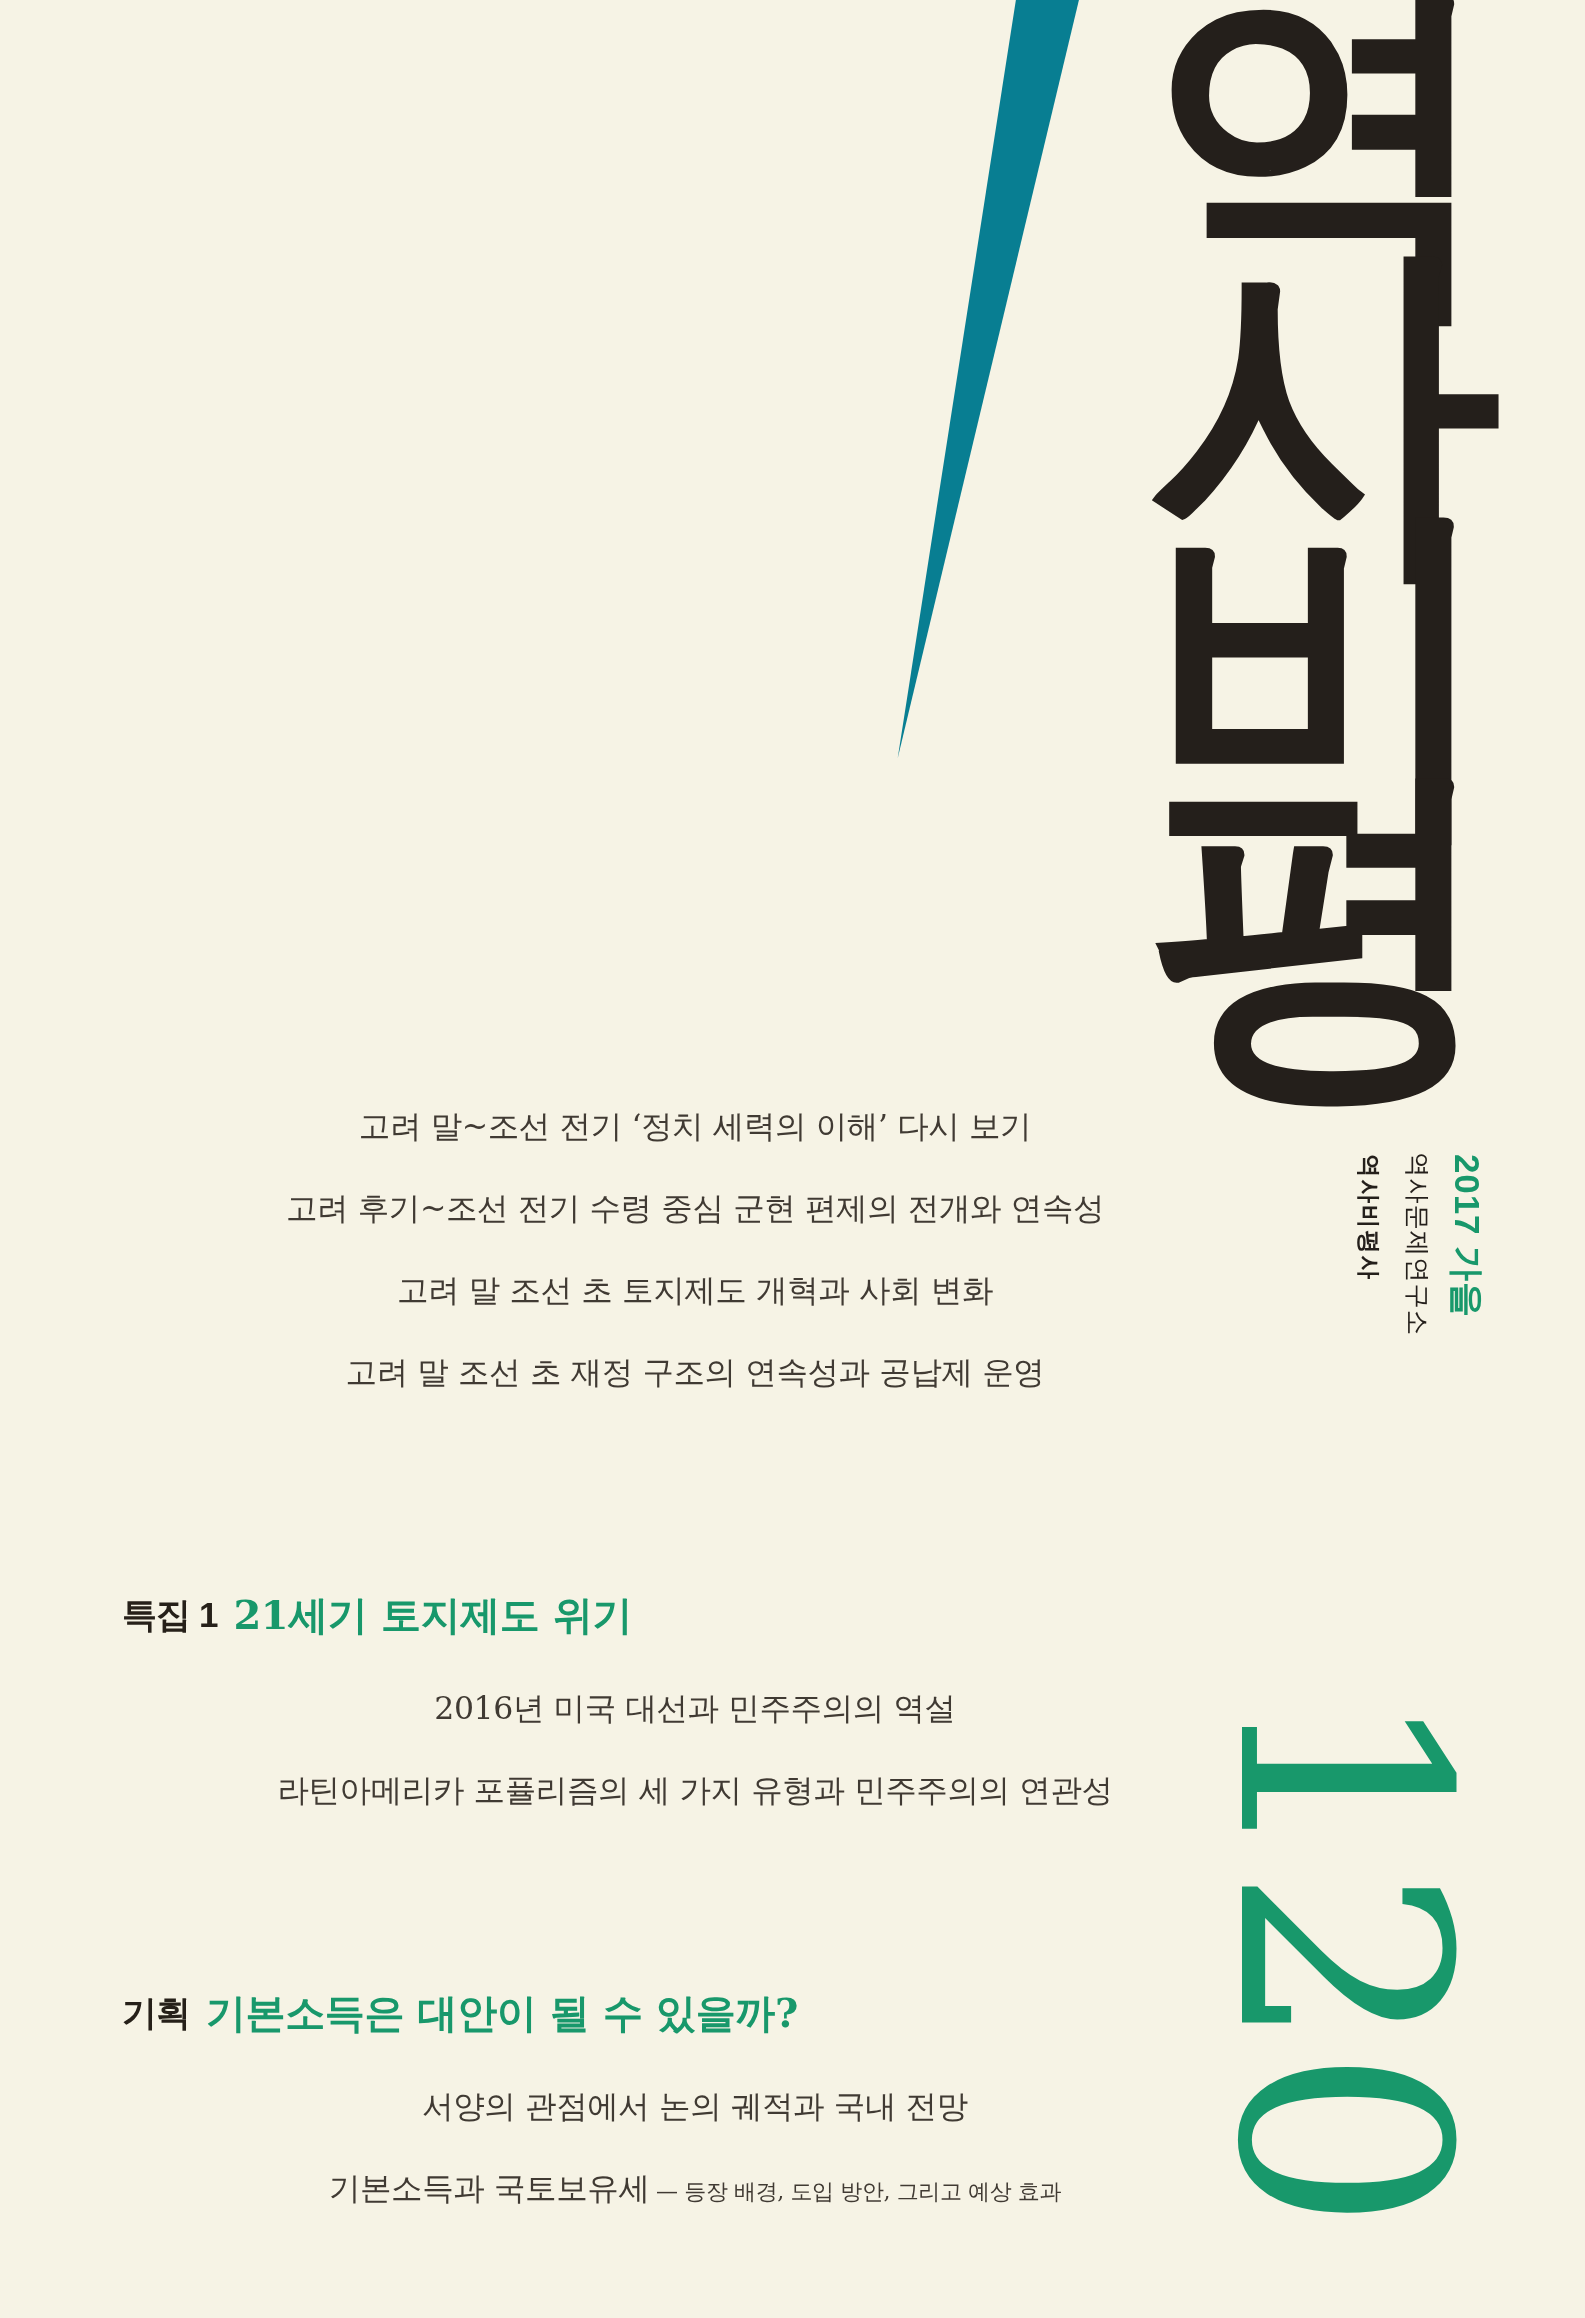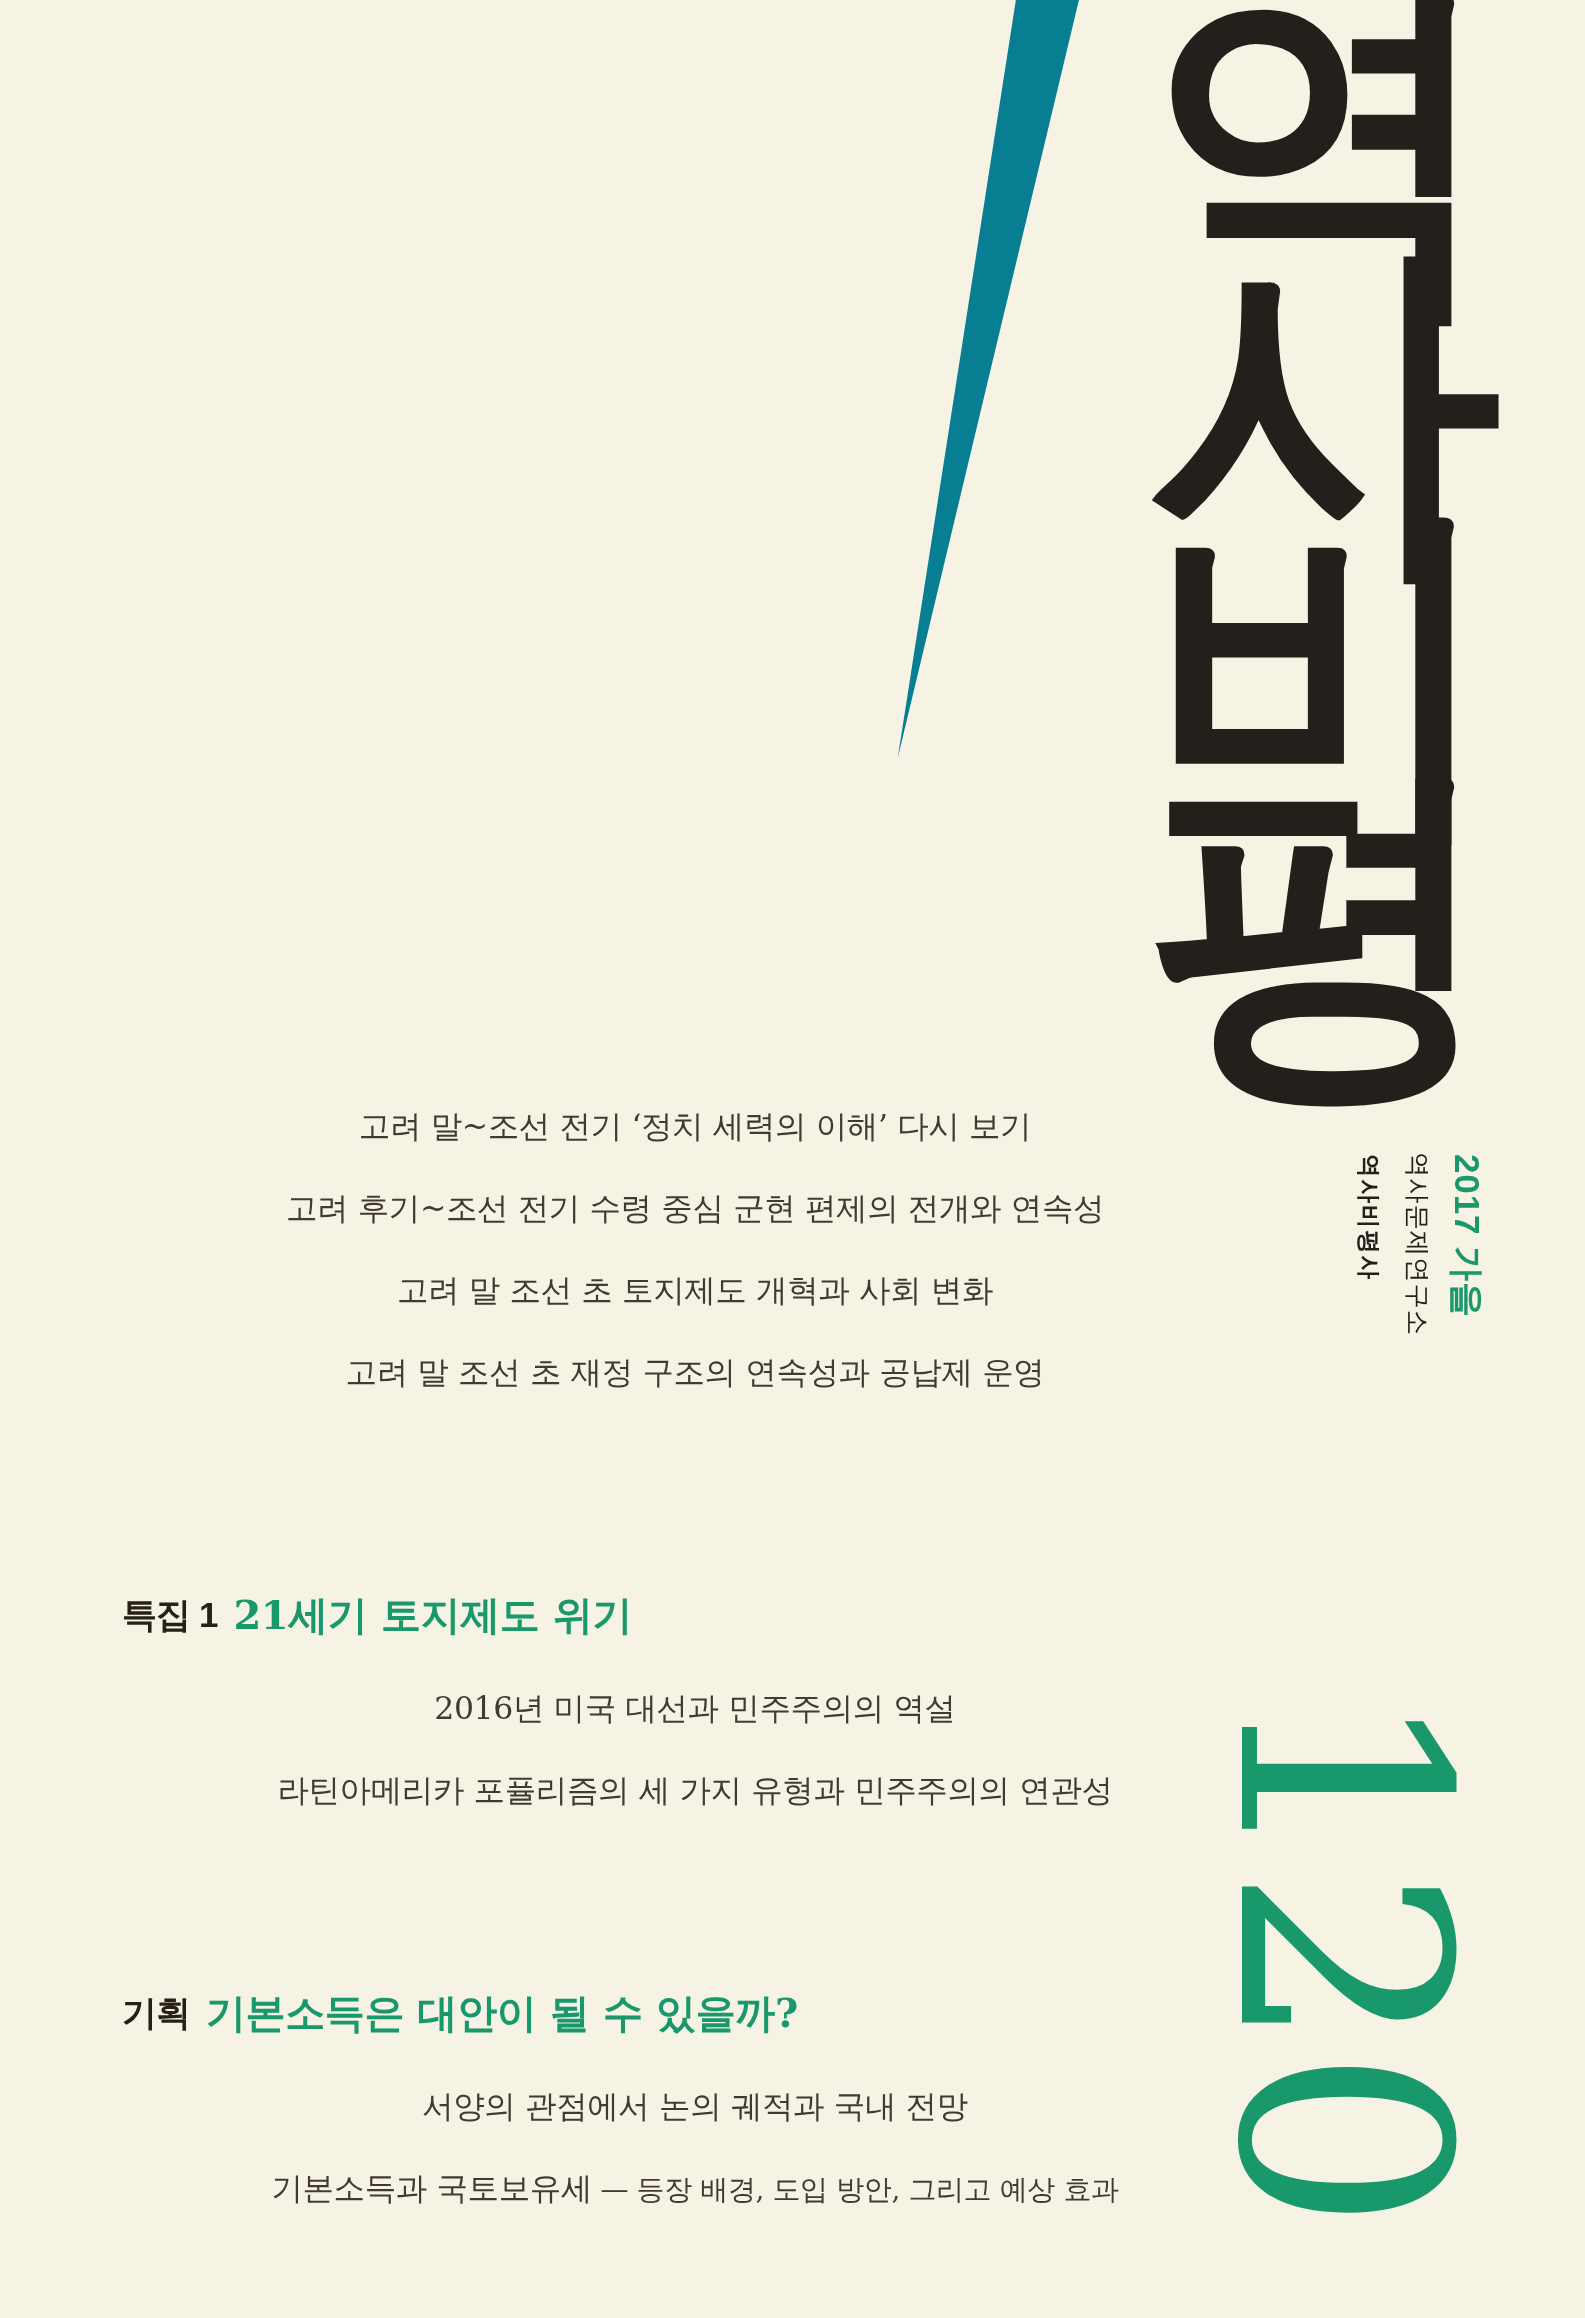--- a/index.html
+++ b/index.html
@@ -56,21 +56,21 @@
     font-size:40px;font-weight:600;line-height:81px;
     color:var(--c-green,#18986b);letter-spacing:-0.4px;
   }
   .articles{margin:12.3px 0 0 51px;padding:0;list-style:none;}
   .articles li{
     font-family:"DejaVu Serif","Liberation Serif",serif;
     font-size:31.5px;line-height:82px;color:var(--c-body,#403a33);
     letter-spacing:-0.4px;
     text-align:center;
   }
-  .articles li .note{font-size:28px;}
+  .articles li .note{font-size:22px;}
 </style>
 </head>
 <body>
 
 <svg class="wedge-svg" width="1586" height="2319" viewBox="0 0 1811 2648" aria-hidden="true">
   <polygon points="1160,0 1232,0 1025,866" fill="#087e92"></polygon>
 </svg>
 
 <div class="masthead">
   <div class="ch">역</div>

